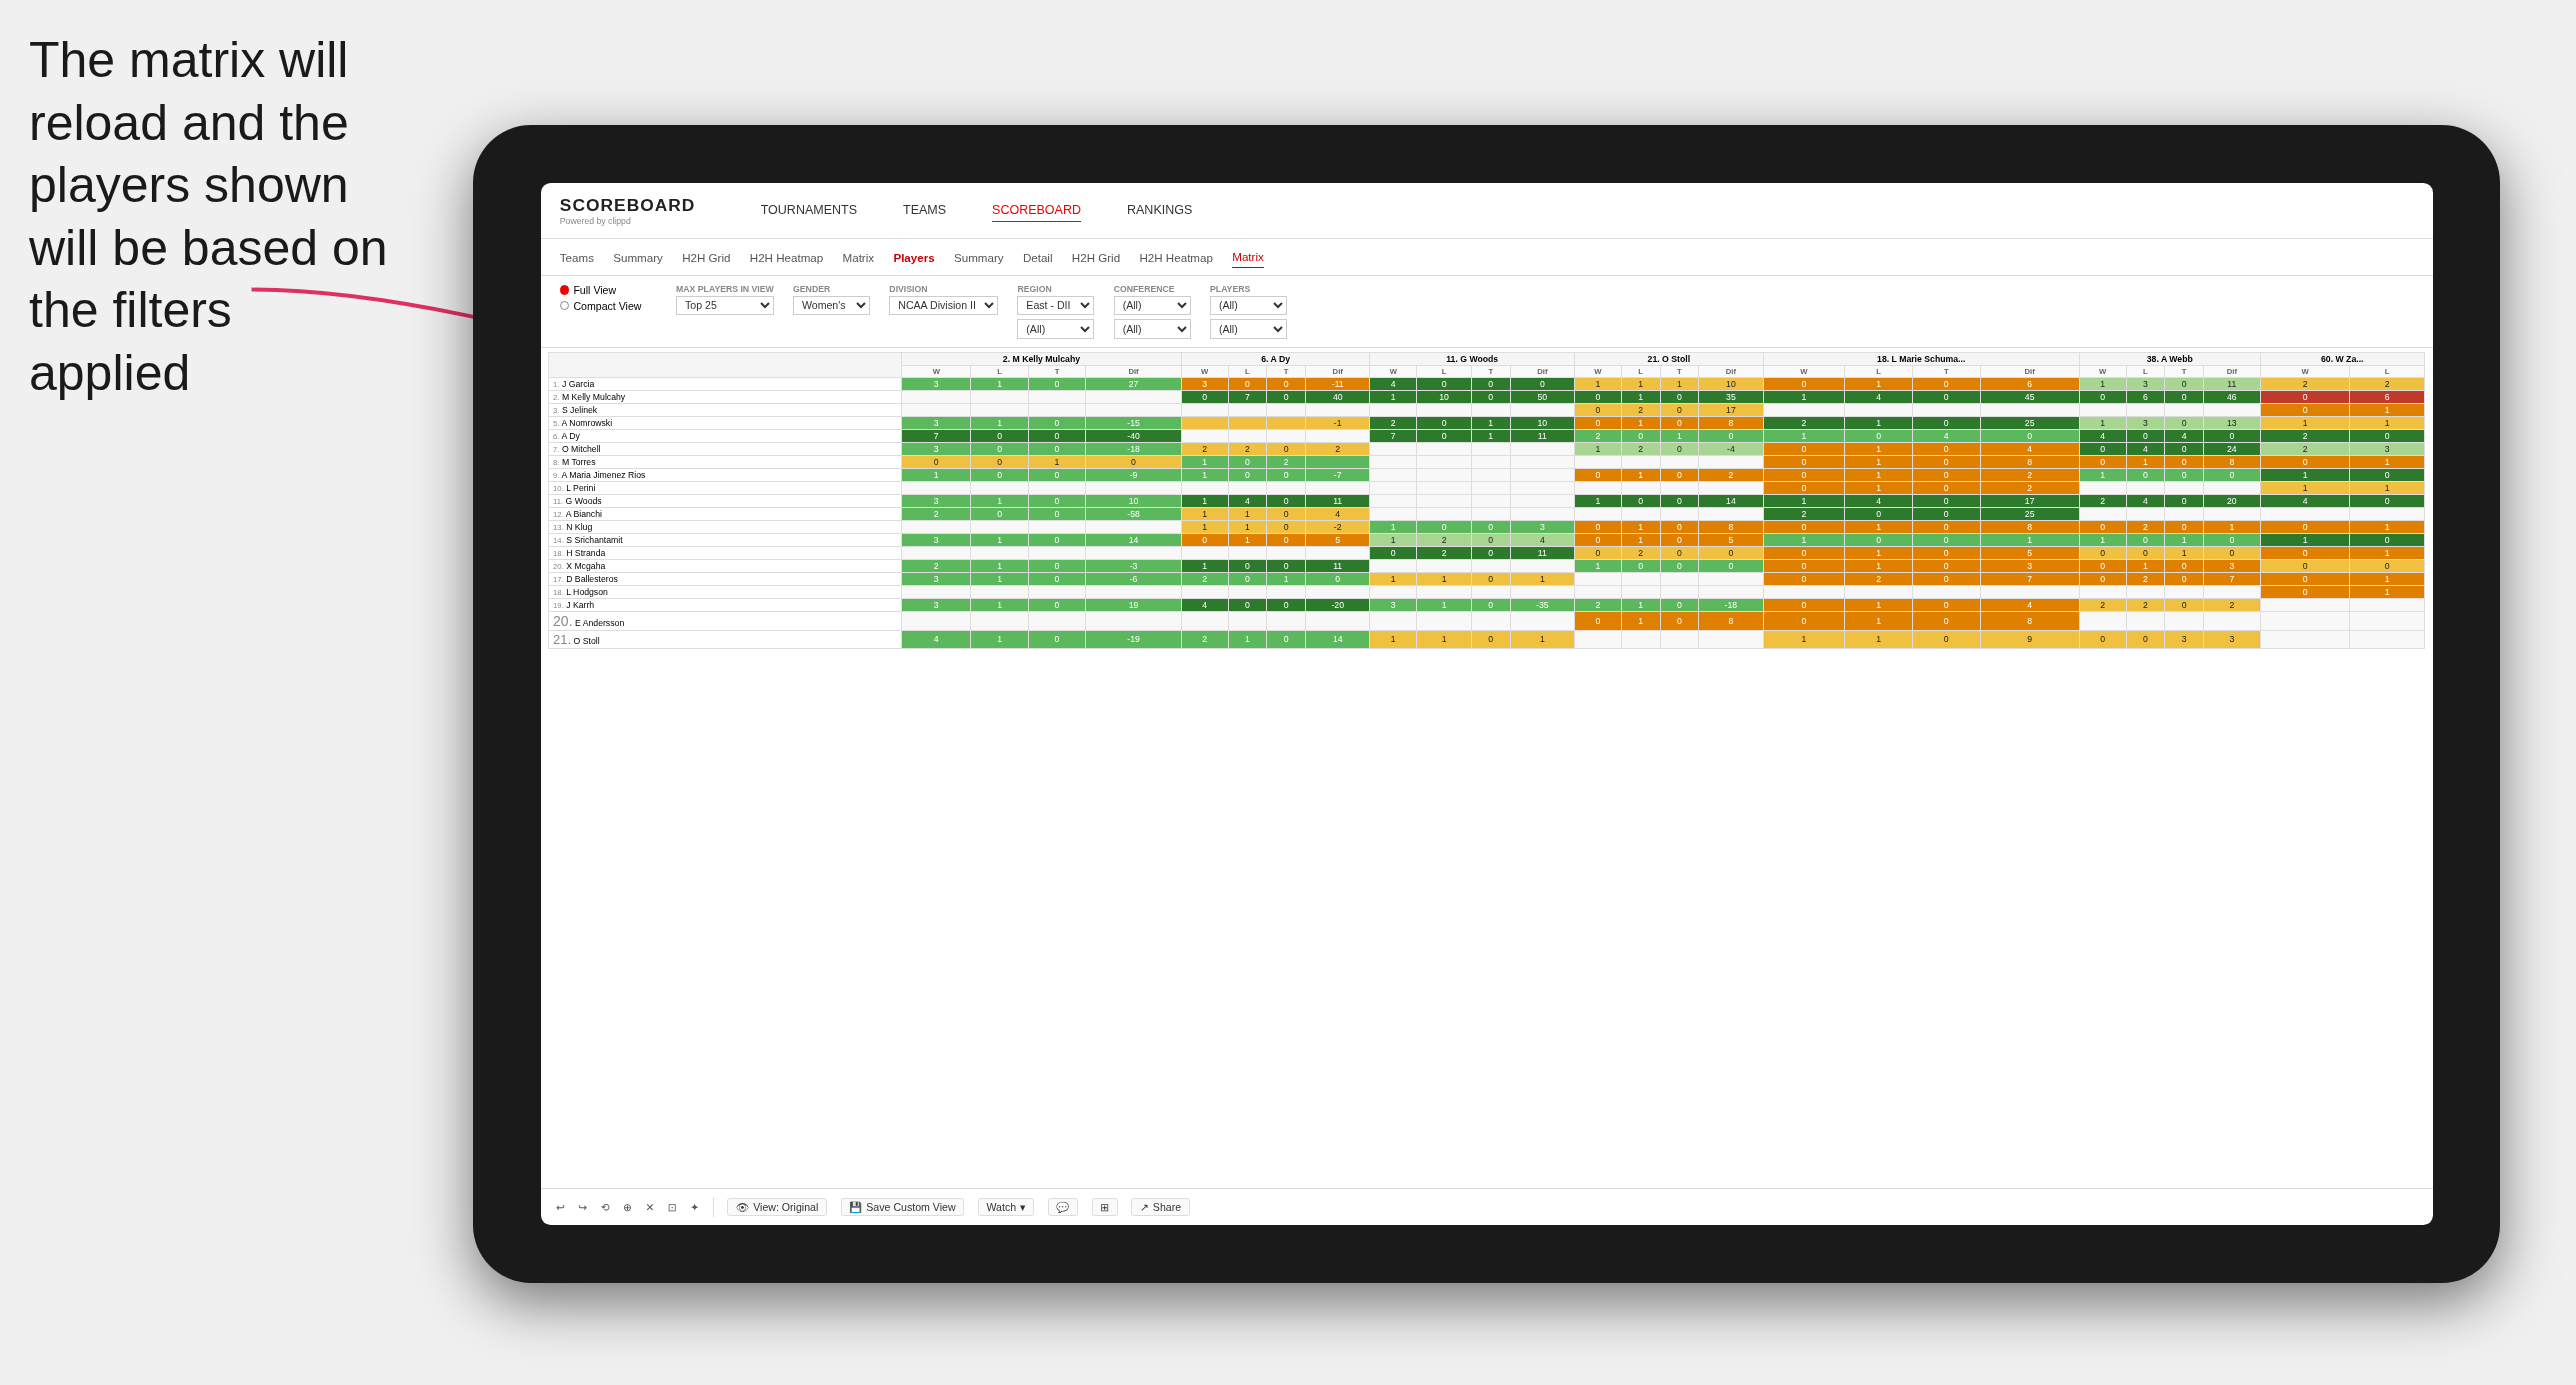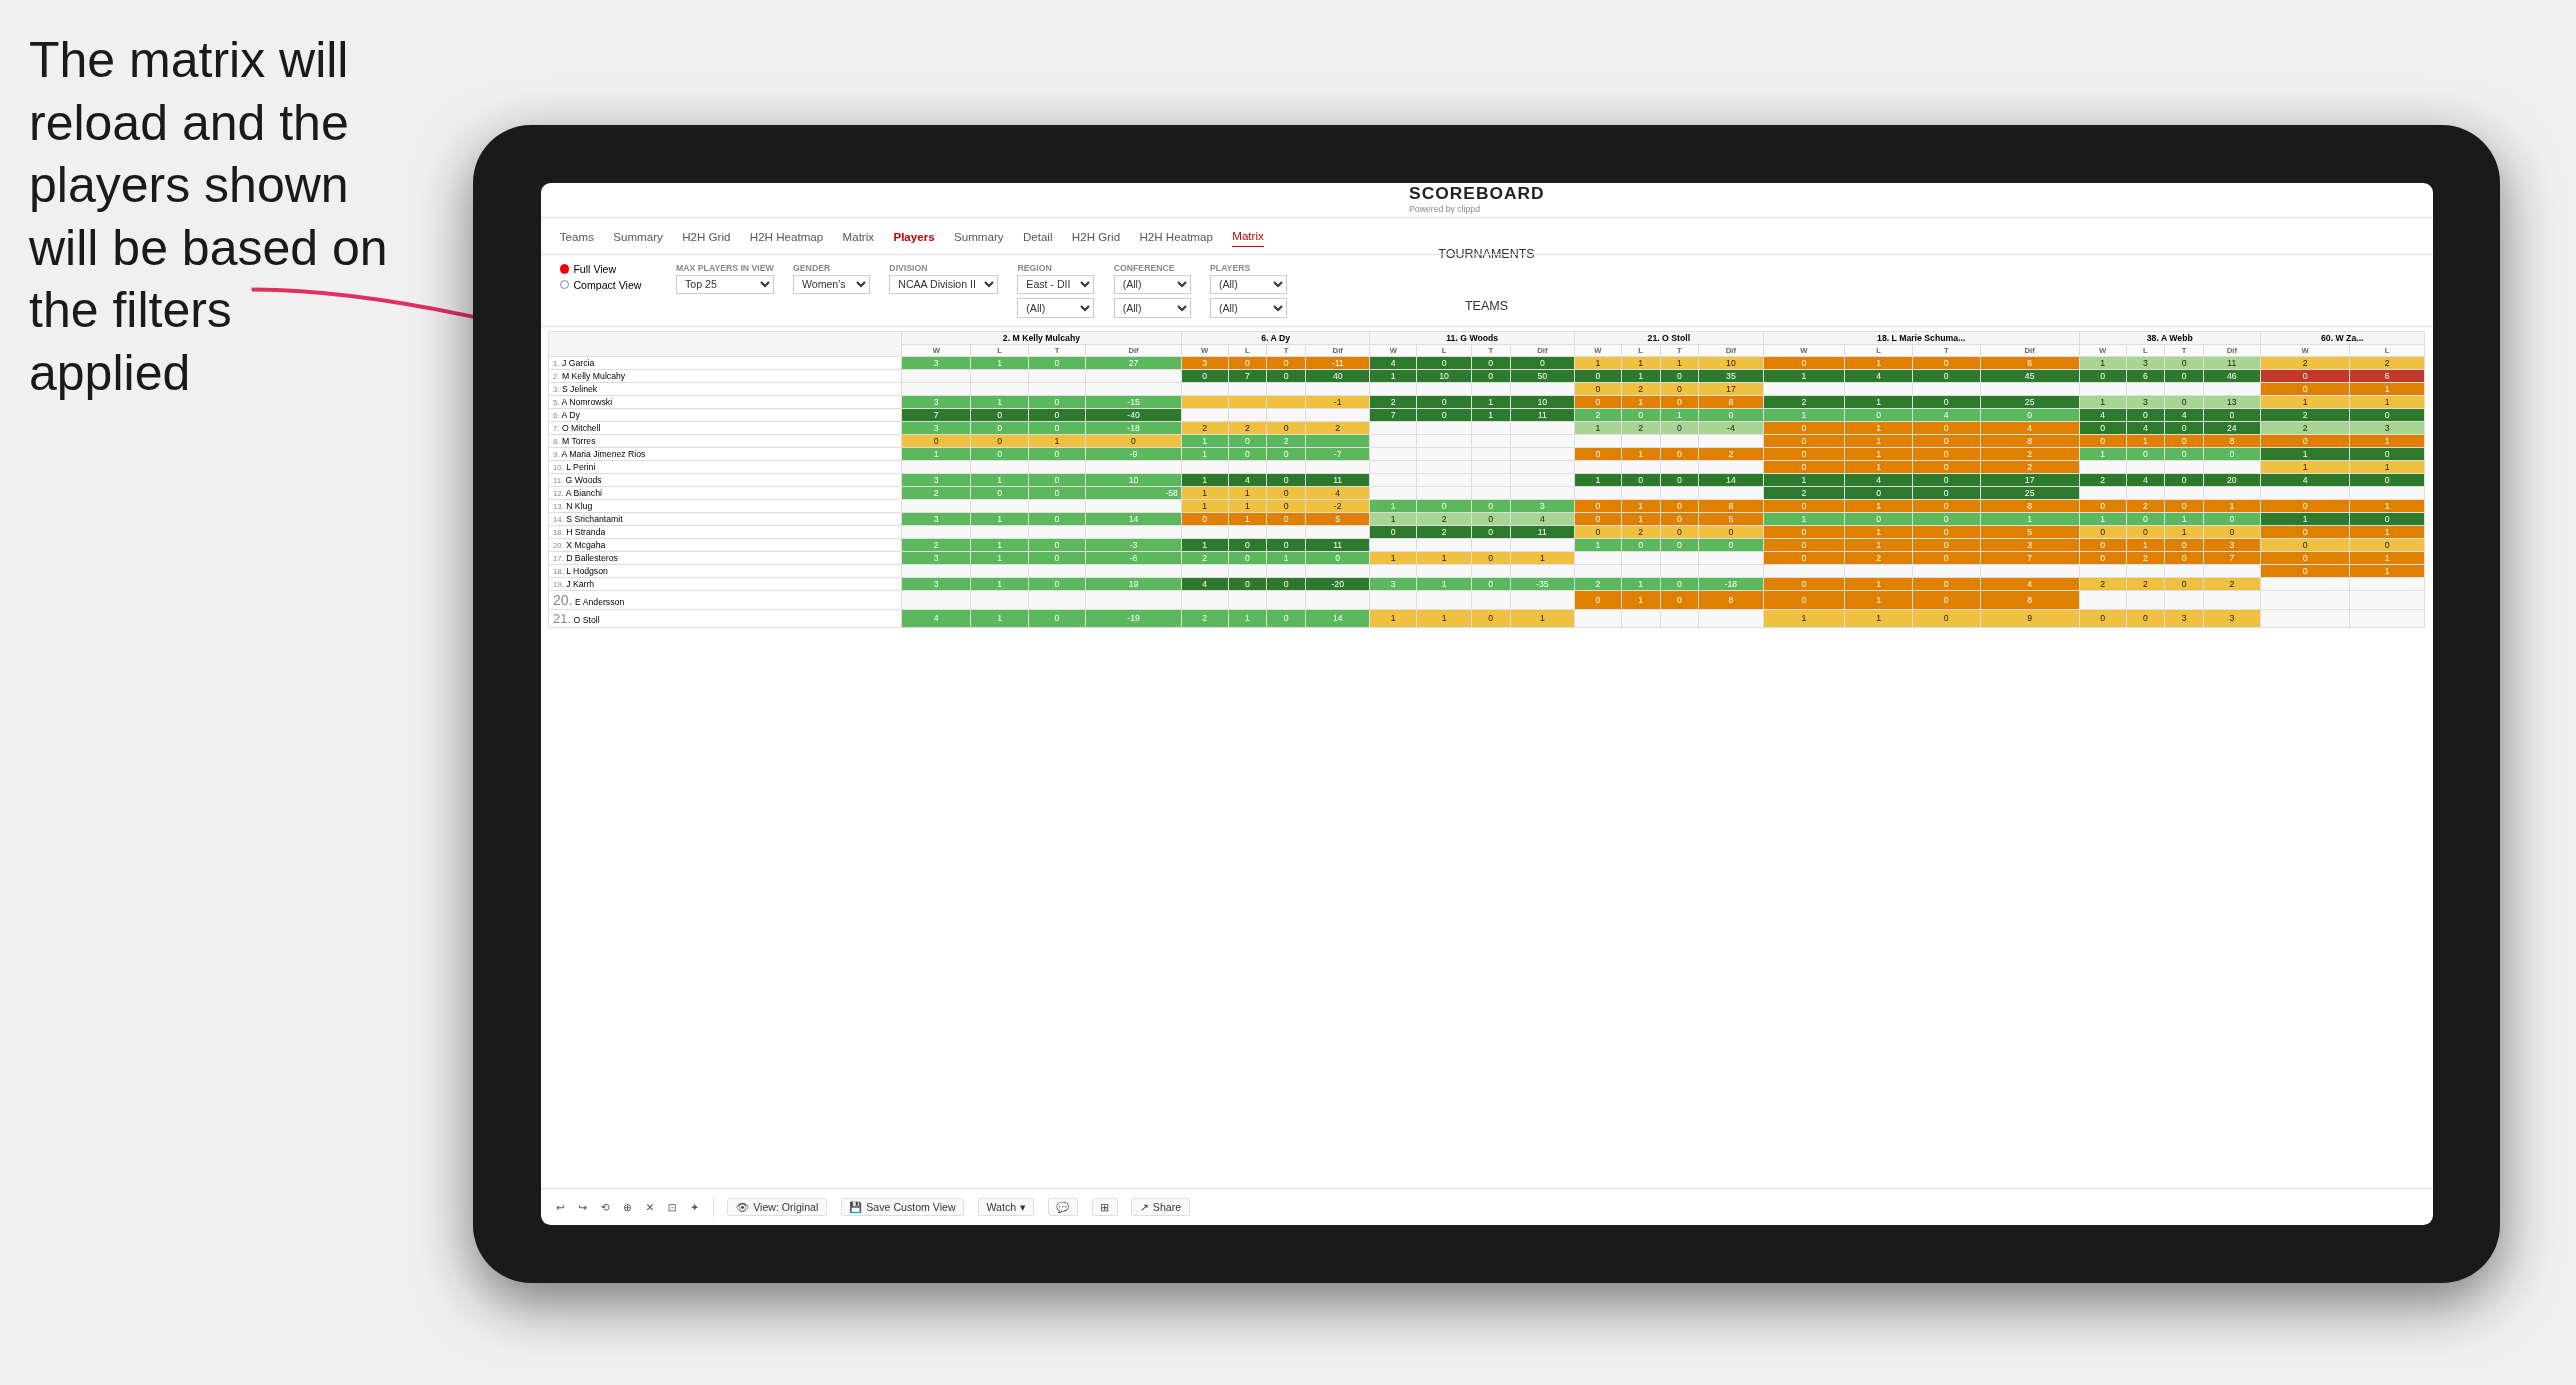--- a/index.html
+++ b/index.html
@@ -47,24 +47,23 @@
       overflow: hidden;
       display: flex;
       flex-direction: column;
     }
 
     
     .top-nav {
       display: flex;
       align-items: center;
       padding: 0 19.3px;
-      height: 35px;
+      height: 56px;
       border-bottom: 1px solid #ddd;
-      gap: 29px;
-      flex-direction: column;
+      gap: 46px;
     }
 
     .logo {
       display: flex;
       flex-direction: column;
       margin-right: 19.3px;
     }
     .logo-title {
       font-size: 17.4px;
       font-weight: 900;
@@ -701,21 +700,21 @@
               <td style="background: rgb(45, 122, 45); color: rgb(255, 255, 255);">0</td>
               <td style="background: rgb(45, 122, 45); color: rgb(255, 255, 255);">20</td>
               <td style="background: rgb(45, 122, 45); color: rgb(255, 255, 255);">4</td>
               <td style="background: rgb(45, 122, 45); color: rgb(255, 255, 255);">0</td>
             </tr>
             <tr>
               <td class="player-name"><span style="color:#888;font-size:7.7px;">12.</span> A Bianchi</td>
               <td style="background: rgb(92, 184, 92); color: rgb(255, 255, 255);">2</td>
               <td style="background: rgb(92, 184, 92); color: rgb(255, 255, 255);">0</td>
               <td style="background: rgb(92, 184, 92); color: rgb(255, 255, 255);">0</td>
-              <td style="background: rgb(92, 184, 92); color: rgb(255, 255, 255); text-align: right;">-58</td>
+              <td style="background: rgb(92, 184, 92); color: rgb(255, 255, 255);">-58</td>
               <td style="background: rgb(240, 192, 64); color: rgb(34, 34, 34);">1</td>
               <td style="background: rgb(240, 192, 64); color: rgb(34, 34, 34);">1</td>
               <td style="background: rgb(240, 192, 64); color: rgb(34, 34, 34);">0</td>
               <td style="background: rgb(240, 192, 64); color: rgb(34, 34, 34);">4</td>
               <td style="background: rgb(248, 248, 248);"></td>
               <td style="background: rgb(248, 248, 248);"></td>
               <td style="background: rgb(248, 248, 248);"></td>
               <td style="background: rgb(248, 248, 248);"></td>
               <td style="background: rgb(248, 248, 248);"></td>
               <td style="background: rgb(248, 248, 248);"></td>

